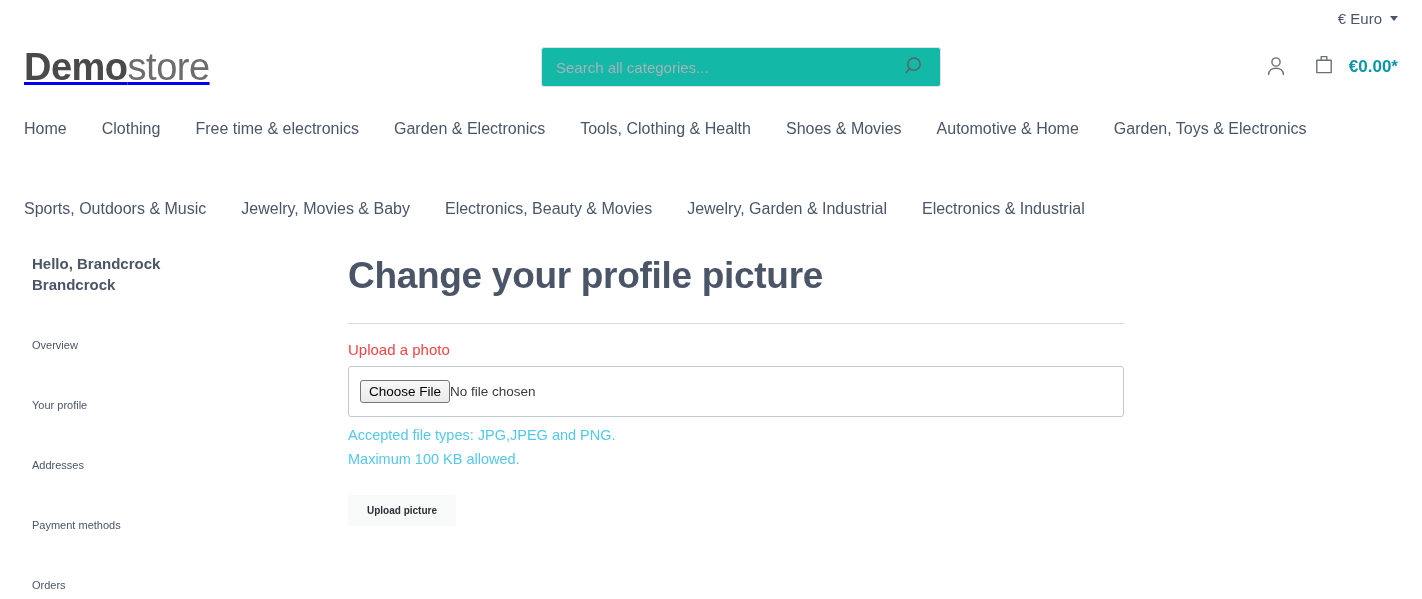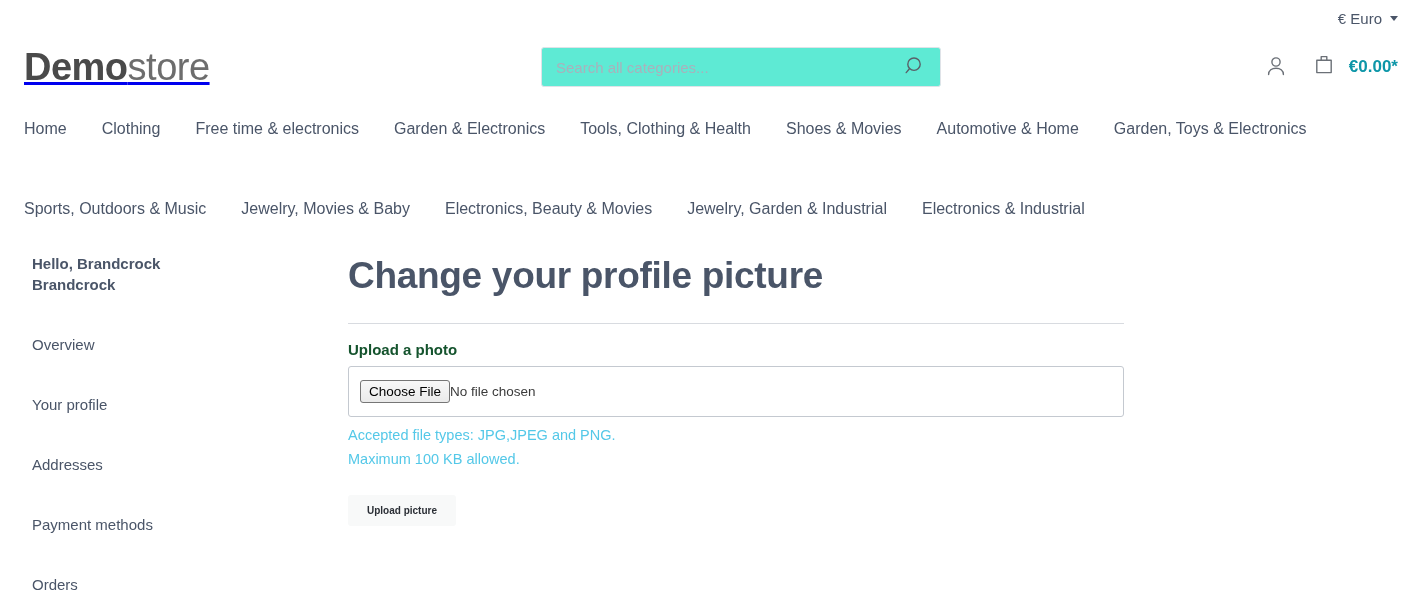--- a/index.html
+++ b/index.html
@@ -62,21 +62,21 @@
     height: 40px;
   }
   .search-box {
     width: 100%;
     height: 100%;
     border: 1px solid #dfe3e8;
     border-radius: 3px;
     display: flex;
     align-items: center;
     padding: 0 12px;
-    background: #5eead4;
+    background: #14b8a6;
   }
   .search-box input {
     flex: 1;
     border: none;
     outline: none;
     font-size: 15px;
     font-family: "Liberation Sans", sans-serif;
     color: #4a5568;
     background: transparent;
   }
@@ -143,21 +143,21 @@
   .greeting {
     font-size: 15px;
     font-weight: bold;
     color: #4a5568;
     line-height: 21px;
     width: 155px;
     margin-bottom: 25px;
   }
   .side-link {
     display: block;
-    font-size: 15px;
+    font-size: 11px;
     color: #4a5568;
     text-decoration: none;
     line-height: 20px;
     margin-bottom: 24px;
     cursor: pointer;
     margin-top: 40px;
   }
   .side-divider {
     width: 191px;
     height: 1px;
@@ -187,24 +187,23 @@
     letter-spacing: -0.3px;
   }
   .title-rule {
     width: 776px;
     height: 1px;
     background: #d8dbe0;
     margin: 24px 0 0 0;
   }
   .field-label {
     font-size: 15px;
-    color: #14532d;
+    color: #ef4444;
     margin: 17px 0 8px 0;
     display: block;
-    font-weight: bold;
   }
   .file-field {
     width: 776px;
     height: 51px;
     border: 1px solid #c4c9d0;
     border-radius: 3px;
     background: #fff;
     display: flex;
     align-items: center;
     padding: 0 11px;

